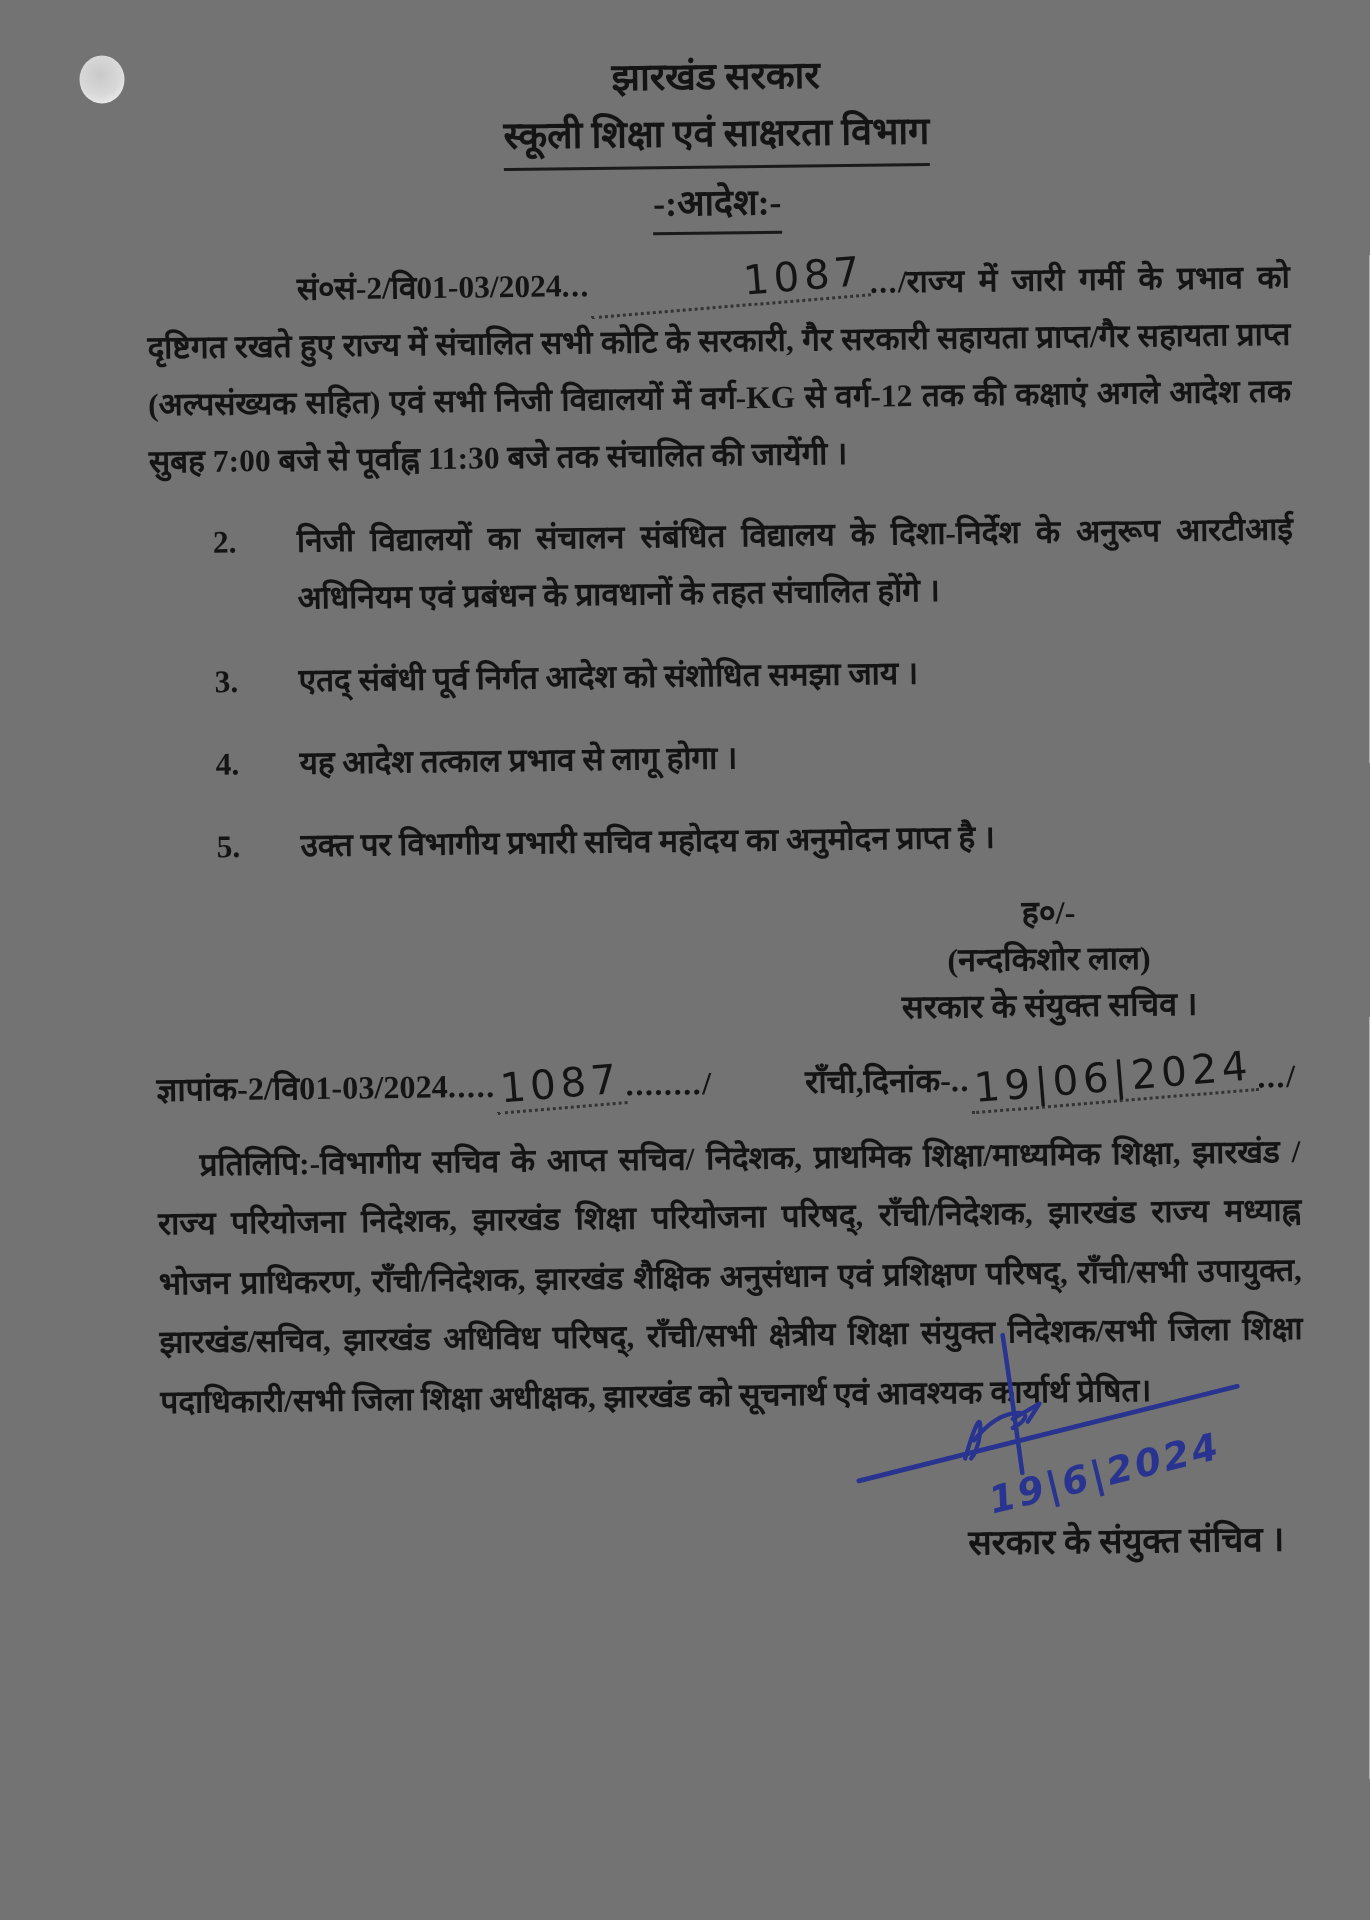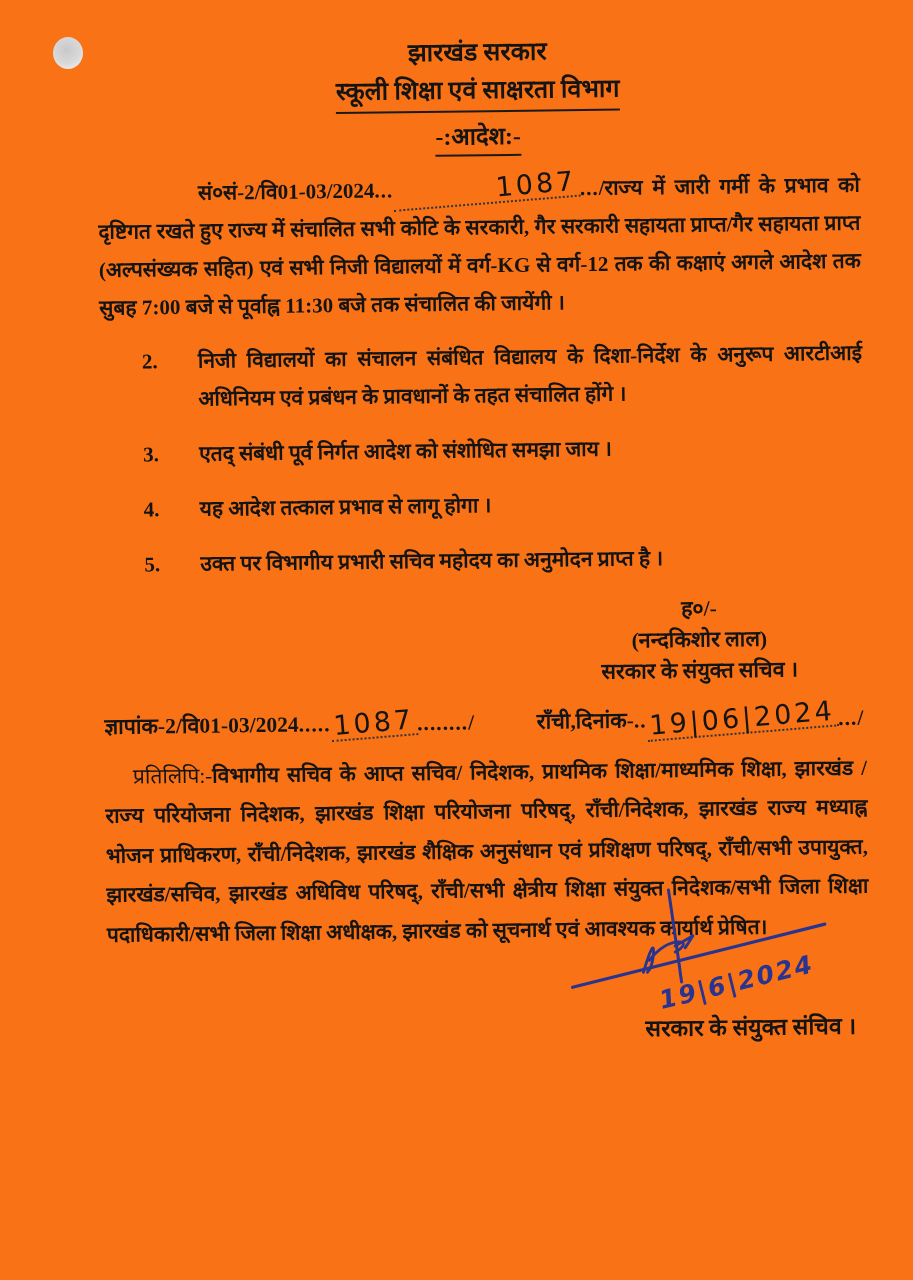--- a/index.html
+++ b/index.html
@@ -1,18 +1,18 @@
 <!DOCTYPE html>
 <html><head>
 <meta charset="utf-8">
 <style>
   html,body { margin:0; padding:0; background:#e8e8e8; }
   .page {
     position:relative; width:913px; height:1280px; margin:0 auto;
-    background:#f97316; overflow:hidden;
+    background:#737373; overflow:hidden;
     font-family:"Liberation Serif","DejaVu Serif",serif;
     color:#141414;
   }
   .hole-punch {
     position:absolute; left:53px; top:37px; width:30px; height:32px;
     border-radius:50%;
     background:radial-gradient(circle at 45% 40%, #c9c9c9 0%, #d9d9d9 55%, #efefef 85%, transparent 100%);
   }
   .doc {
     position:absolute; left:96px; top:40px; width:762px;
@@ -41,21 +41,21 @@
   .sig-block {
     width:280px; margin:6px 26px 0 auto; text-align:center;
     line-height:31px; font-weight:700; font-size:21.5px;
   }
   .memo-row {
     display:flex; justify-content:space-between; align-items:baseline;
     margin-top:14px; font-weight:700; font-size:21.5px;
   }
   .memo-right { padding-right:2px; }
   .distribution { margin:12px 0 0 0; text-indent:28px; text-align:justify; line-height:39.5px; }
-  .bold { font-weight:400; }
+  .bold { font-weight:700; }
   .footer-sig { position:relative; height:108px; }
   .ink-sig { position:absolute; right:12px; top:-62px; }
   .footer-designation {
     position:absolute; right:14px; top:62px;
     font-size:23px; font-weight:700;
   }
   .ink-date {
     font-family:"DejaVu Sans",sans-serif; font-style:italic;
     font-size:25px; letter-spacing:2px;
   }

